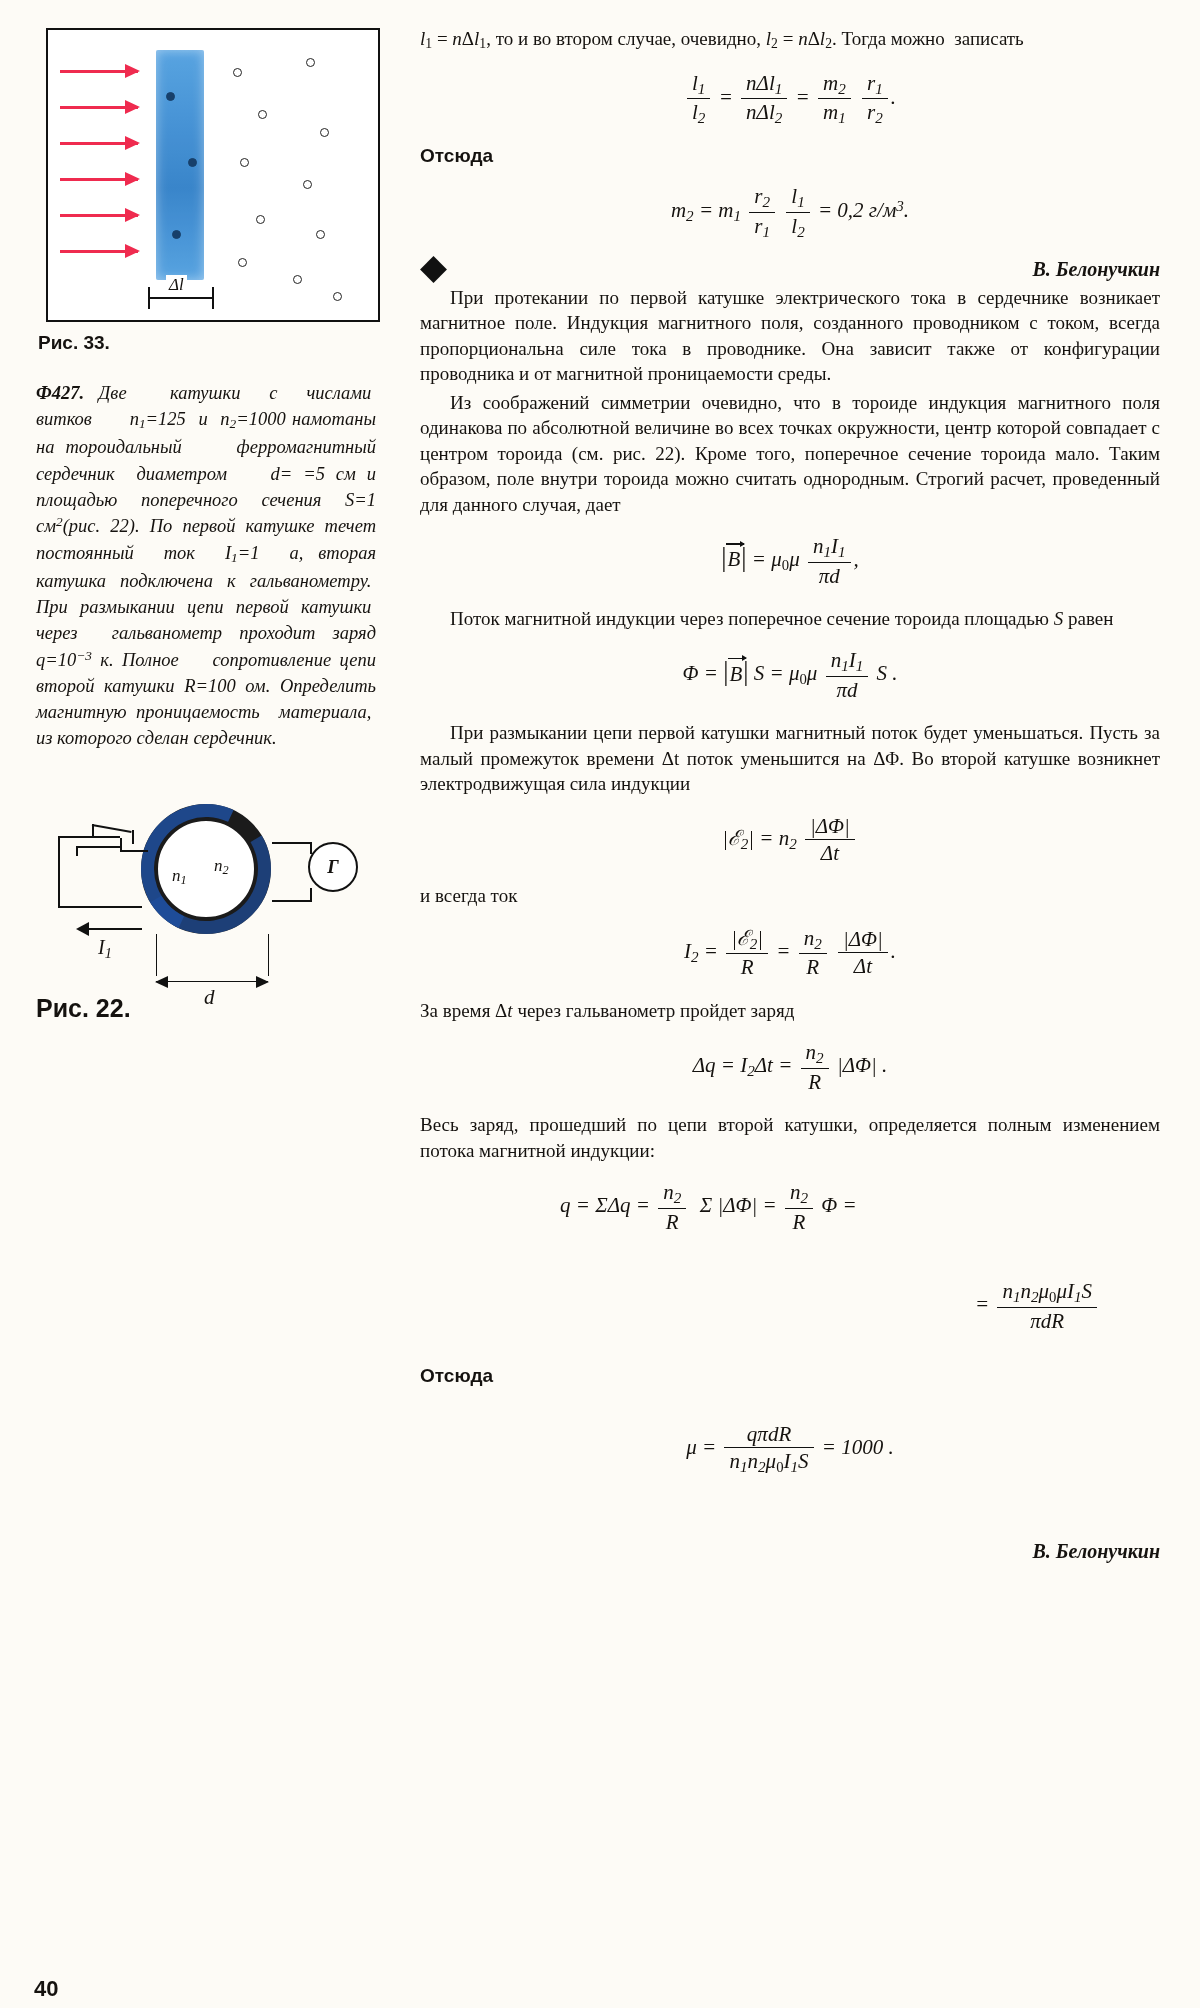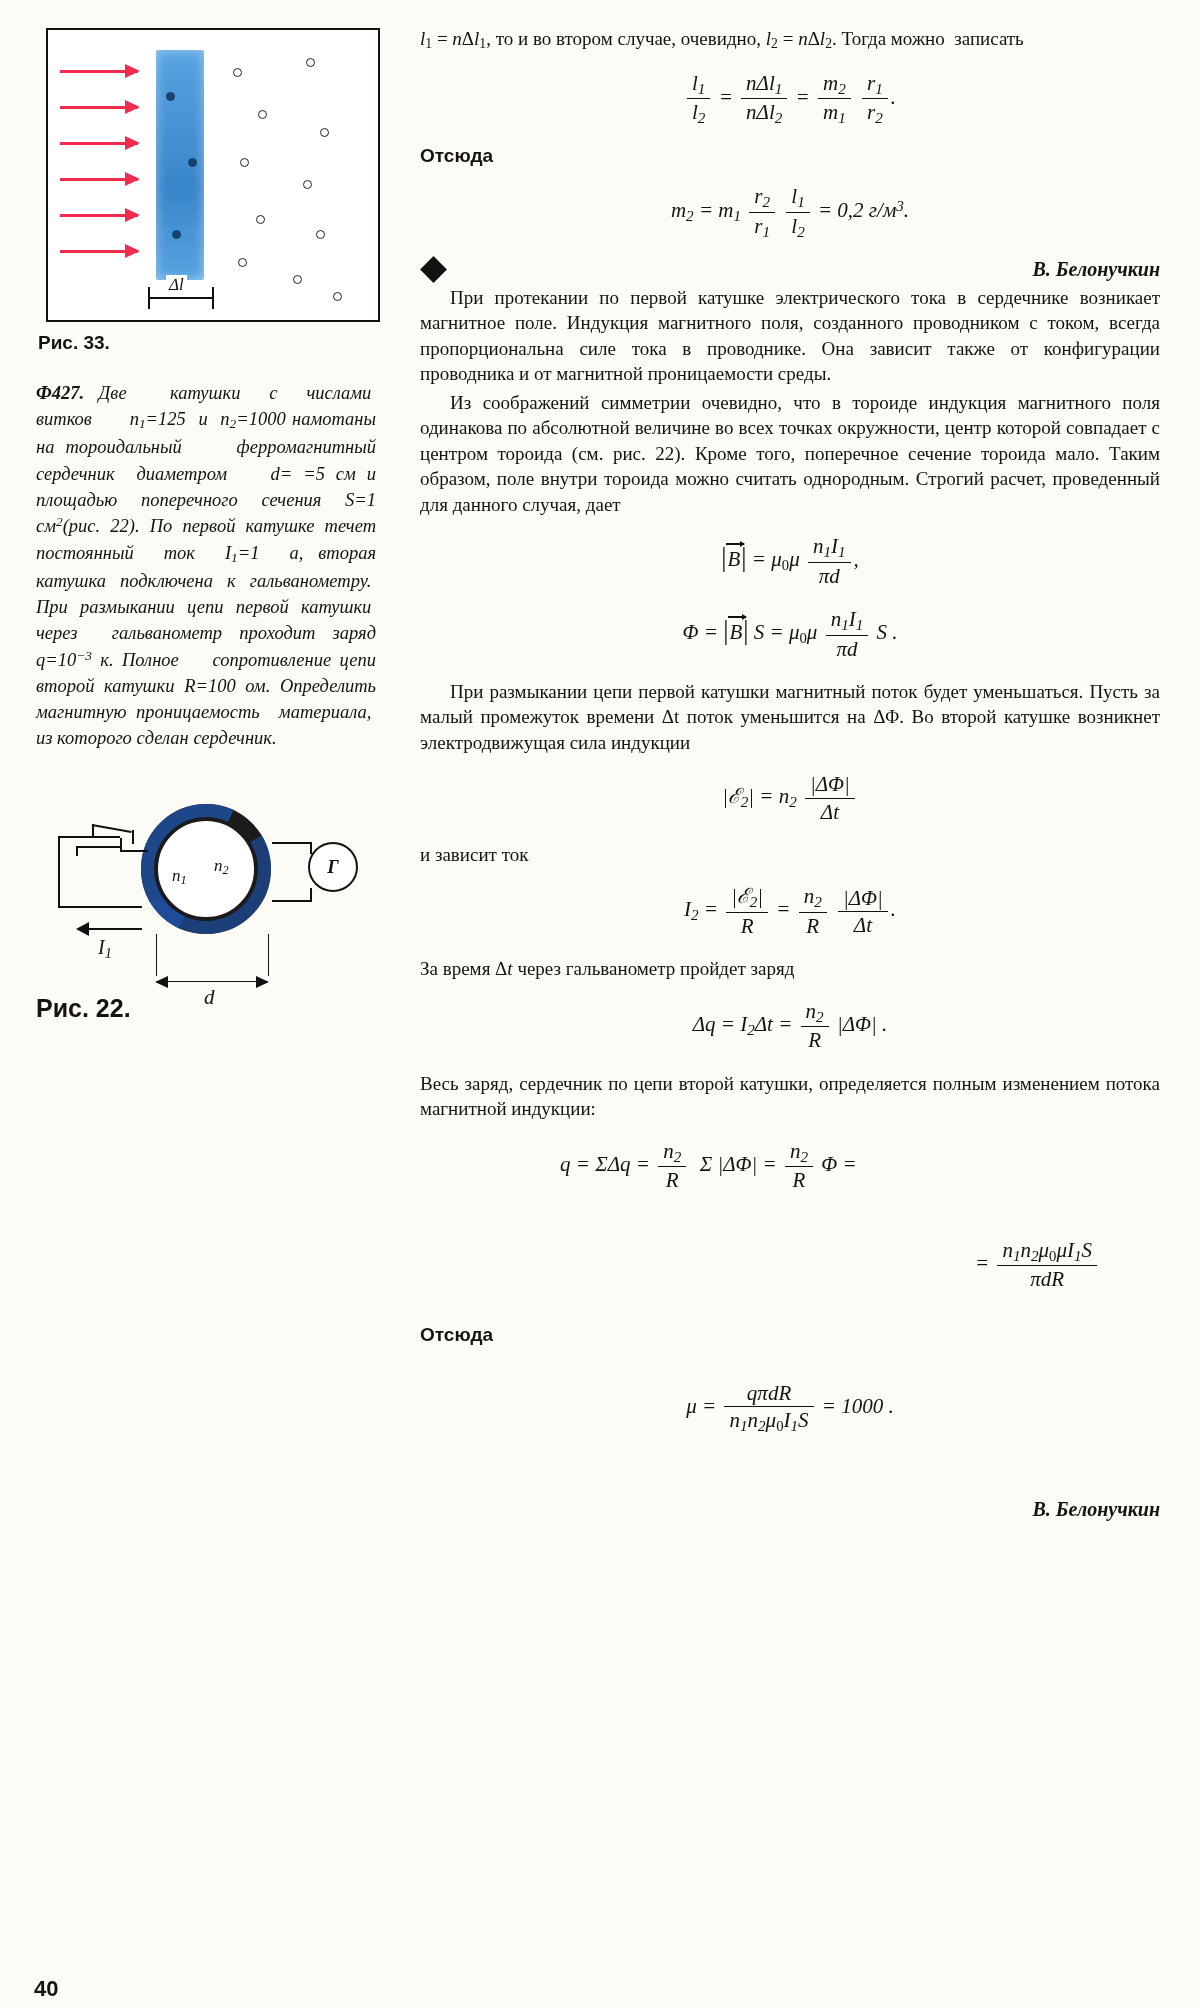--- a/index.html
+++ b/index.html
@@ -310,55 +310,58 @@
     <p class="para">При протекании по первой катушке электрического тока в сердечнике возникает магнитное поле. Индукция магнитного поля, созданного проводником с током, всегда пропорциональна силе тока в проводнике. Она зависит также от конфигурации проводника и от магнитной проницаемости среды.</p>
     <p class="para">Из соображений симметрии очевидно, что в тороиде индукция магнитного поля одинакова по абсолютной величине во всех точках окружности, центр которой совпадает с центром тороида (см. рис. 22). Кроме того, поперечное сечение тороида мало. Таким образом, поле внутри тороида можно считать однородным. Строгий расчет, проведенный для данного случая, дает</p>
 
     <div class="formula">
       <span class="bars">|</span><span class="vec"><i>B</i></span><span class="bars">|</span>
       = μ<span class="dn">0</span>μ
       <span class="frac"><span class="num"><i>n</i><span class="sub">1</span><i>I</i><span class="sub">1</span></span><span class="den">π<i>d</i></span></span>,
     </div>
 
 
+    <p class="para">
+      Поток магнитной индукции через поперечное сечение тороида площадью <i>S</i> равен
+    </p>
 
     <div class="formula">
       Φ = <span class="bars">|</span><span class="vec"><i>B</i></span><span class="bars">|</span> <i>S</i> = μ<span class="dn">0</span>μ
       <span class="frac"><span class="num"><i>n</i><span class="sub">1</span><i>I</i><span class="sub">1</span></span><span class="den">π<i>d</i></span></span>
       <i>S</i> .
     </div>
 
     <p class="para">При размыкании цепи первой катушки магнитный поток будет уменьшаться. Пусть за малый промежуток времени Δt поток уменьшится на ΔΦ. Во второй катушке возникнет электродвижущая сила индукции</p>
 
     <div class="formula">
       |<i>ℰ</i><span class="sub">2</span>| = <i>n</i><span class="sub">2</span>
       <span class="frac"><span class="num">|ΔΦ|</span><span class="den">Δ<i>t</i></span></span>
     </div>
 
-    <p class="para noind">и зависит ток</p>
+    <p class="para noind">и всегда ток</p>
 
     <div class="formula">
       <i>I</i><span class="sub">2</span> =
       <span class="frac"><span class="num">|<i>ℰ</i><span class="sub">2</span>|</span><span class="den"><i>R</i></span></span>
       =
       <span class="frac"><span class="num"><i>n</i><span class="sub">2</span></span><span class="den"><i>R</i></span></span>
       <span class="frac"><span class="num">|ΔΦ|</span><span class="den">Δ<i>t</i></span></span>.
     </div>
 
     <p class="para noind">
       За время Δ<i>t</i> через гальванометр пройдет заряд
     </p>
 
     <div class="formula">
       Δ<i>q</i> = <i>I</i><span class="sub">2</span>Δ<i>t</i> =
       <span class="frac"><span class="num"><i>n</i><span class="sub">2</span></span><span class="den"><i>R</i></span></span>
       |ΔΦ| .
     </div>
 
-    <p class="para noind">Весь заряд, сердечник по цепи второй катушки, определяется полным изменением потока магнитной индукции:</p>
+    <p class="para noind">Весь заряд, прошедший по цепи второй катушки, определяется полным изменением потока магнитной индукции:</p>
 
     <div class="formula" style="text-align:left;padding-left:140px;">
       <i>q</i> = ΣΔ<i>q</i> =
       <span class="frac"><span class="num"><i>n</i><span class="sub">2</span></span><span class="den"><i>R</i></span></span>
       &nbsp;Σ |ΔΦ| =
       <span class="frac"><span class="num"><i>n</i><span class="sub">2</span></span><span class="den"><i>R</i></span></span>
       Φ =
     </div>
 
     <div class="formula right" style="margin-top:42px;">

